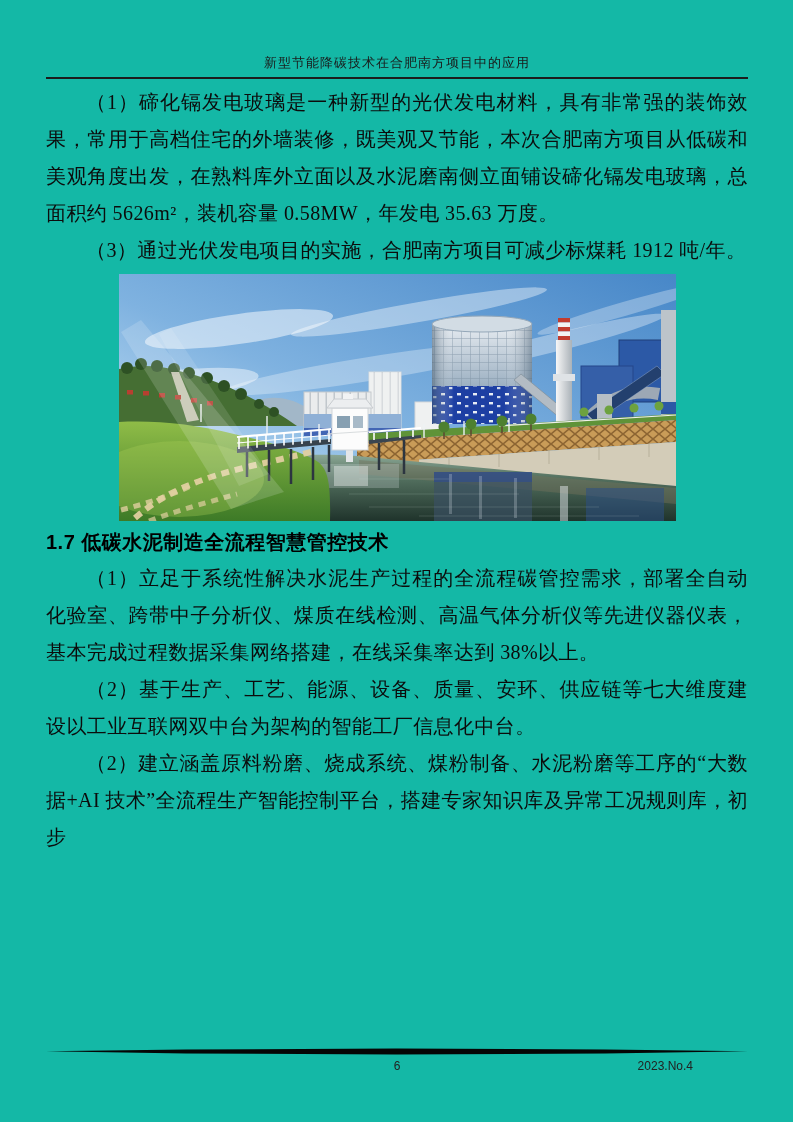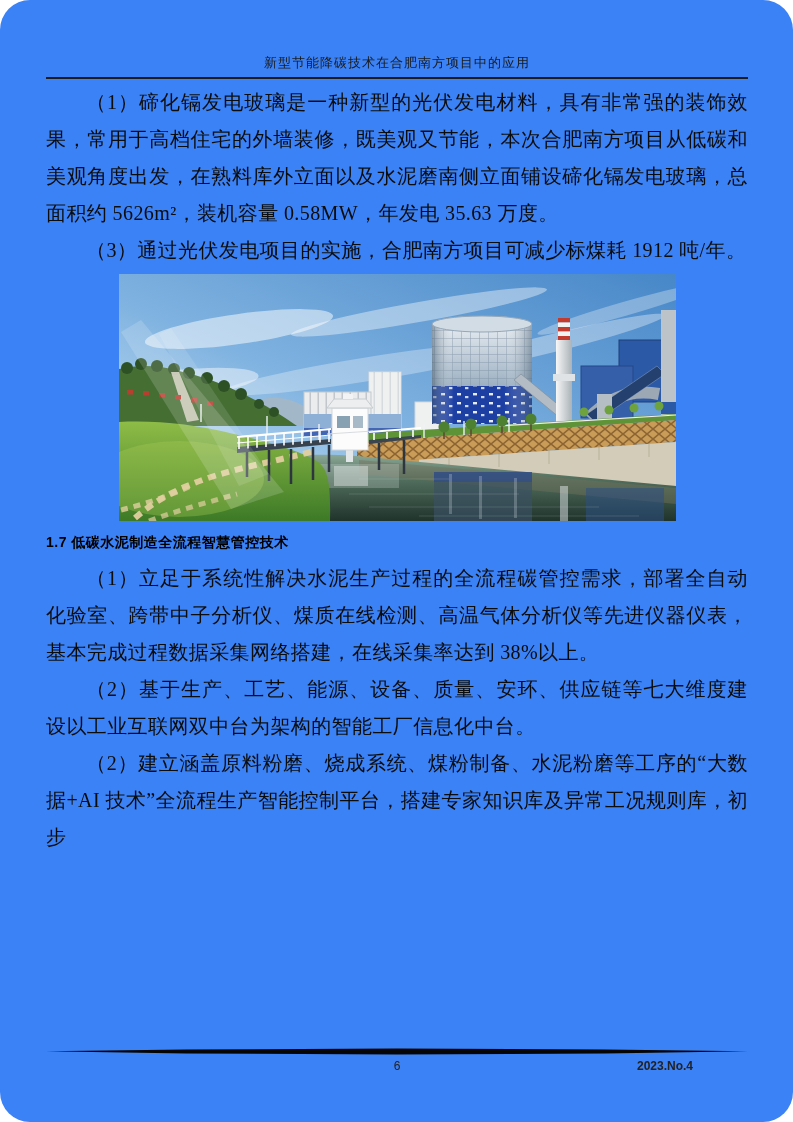--- a/index.html
+++ b/index.html
@@ -1,34 +1,34 @@
 <!DOCTYPE html>
 <html lang="zh"><head>
 <meta charset="utf-8">
 <style>
   html,body{margin:0;padding:0;background:#ffffff;}
   body{width:793px;height:1122px;position:relative;overflow:hidden;
        font-family:"Liberation Serif","DejaVu Serif",serif;color:#111;}
-  .page{position:absolute;inset:0;background:#3b82f6;border-radius:30px;}
+  .page{position:absolute;inset:0;background:#14b8a6;}
   .header{position:absolute;top:54px;left:46px;right:45px;text-align:center;}
   .header-title{font-size:13px;letter-spacing:1px;color:#1a1a1a;line-height:18px;}
   .header-rule{border:none;border-top:2px solid #1c1c1c;margin:5px 0 0 0;}
   .content{position:absolute;top:84px;left:46px;right:45px;}
   p.body{margin:0;font-size:20px;line-height:37px;text-align:justify;
          text-indent:2em;letter-spacing:.4px;color:#0c0c0c;}
   p.body.cont{text-align-last:justify;}
   figure.photo{margin:5px auto 4px auto;width:557px;height:247px;}
   h2.sec{font-family:"Liberation Sans","DejaVu Sans",sans-serif;font-weight:bold;
-         font-size:14px;line-height:26px;margin:8px 0 5px 0;color:#000;letter-spacing:.5px;}
+         font-size:20px;line-height:26px;margin:8px 0 5px 0;color:#000;letter-spacing:.5px;}
   .footer{position:absolute;left:46px;right:45px;top:1048px;}
   .footer-rule{display:block;width:100%;height:7px;}
   .footer-row{position:relative;margin-top:2px;height:18px;
               font-family:"Liberation Sans","DejaVu Sans",sans-serif;font-size:12px;color:#222;}
   .footer-page{text-align:center;line-height:18px;}
-  .footer-issue{position:absolute;right:55px;top:0;line-height:18px;font-weight:bold;}
+  .footer-issue{position:absolute;right:55px;top:0;line-height:18px;}
 </style>
 </head>
 <body>
 
 <div class="page">
 
   <div class="header">
     <div class="header-title">新型节能降碳技术在合肥南方项目中的应用</div>
     <hr class="header-rule">
   </div>

